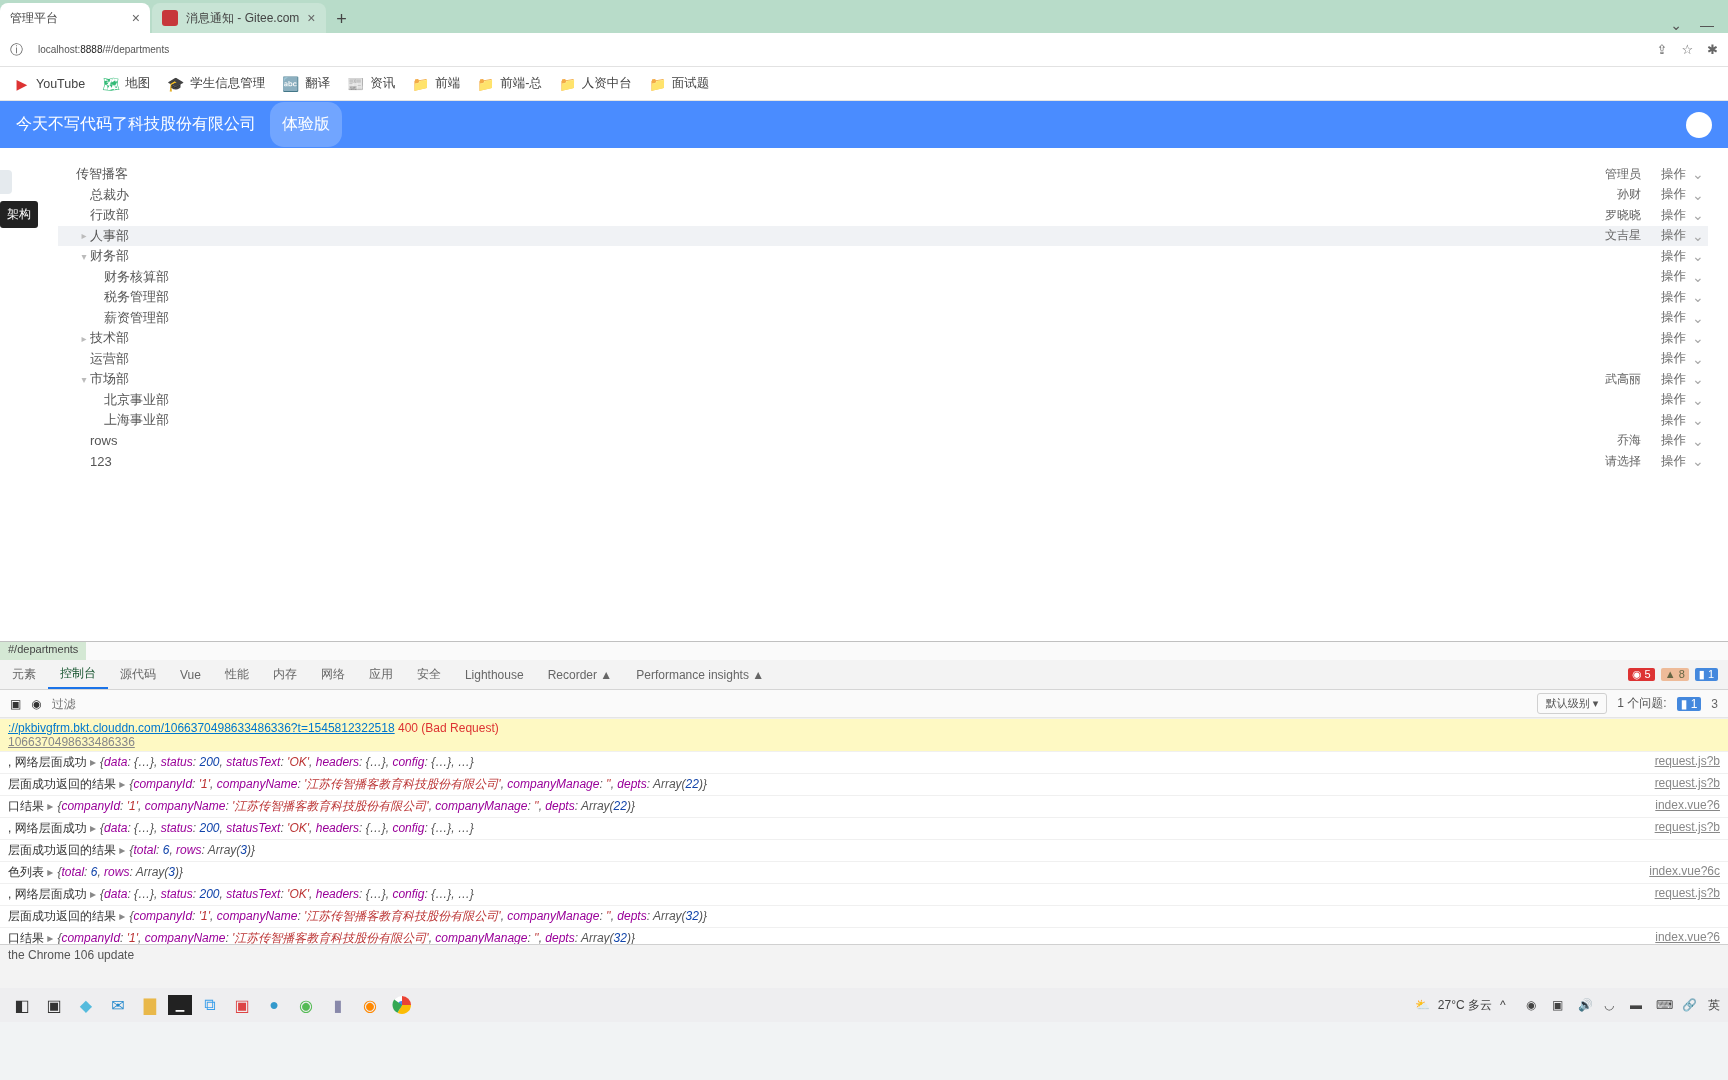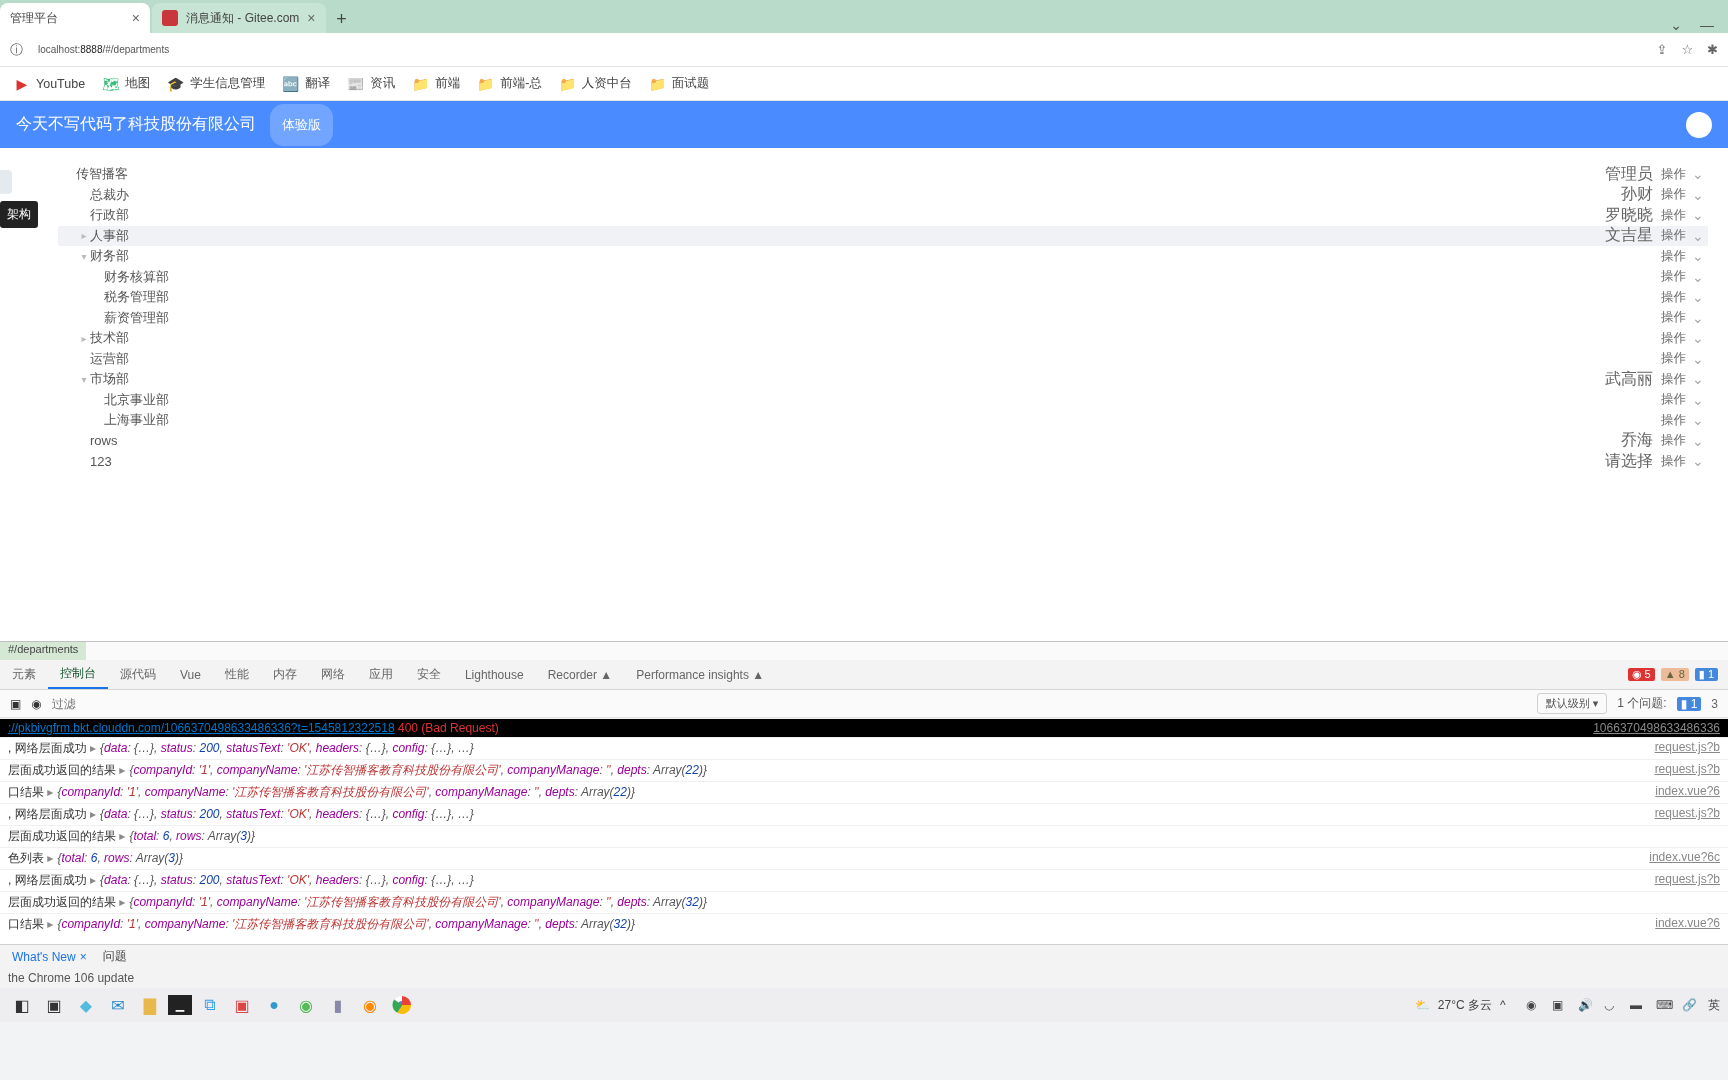--- a/index.html
+++ b/index.html
@@ -29,54 +29,54 @@
 .ic-yt { color: #d33; }
 .ic-map { color: #3b7; }
 .ic-hat { color: #3a8; }
 .ic-trans { color: #58d; }
 .ic-news { color: #3a8; }
 .ic-folder { color: #f3c95e; }
 
 
 .apphdr { height: 47px; background: #4a8cff; display: flex; align-items: center; padding: 0 16px; color: #fff; gap: 14px; }
 .apphdr .title { font-size: 16px; }
-.apphdr .badge { background: rgba(255,255,255,.22); border-radius: 14px; padding: 12px 12px; font-size: 13px; }
+.apphdr .badge { background: rgba(255,255,255,.22); border-radius: 14px; padding: 12px 12px; font-size: 16px; }
 .apphdr .avatar { margin-left: auto; width: 26px; height: 26px; border-radius: 50%; background: #fff; }
 
 
 .main { background: #fff; height: 493px; position: relative; padding-top: 16px; }
 .side-btn { position: absolute; left: 0; top: 53px; background: #222; color: #fff; font-size: 12px; padding: 5px 7px; border-radius: 3px; }
 .side-stub { position: absolute; left: 0; top: 22px; width: 12px; height: 24px; background: #e5eaee; border-radius: 0 4px 4px 0; }
 .tree { margin-left: 58px; margin-right: 20px; }
 .row { display: flex; align-items: center; height: 20.5px; font-size: 13px; color: #555; }
 .row.selected { background: #f0f2f5; }
 .row .expand { width: 12px; color: #bbb; font-size: 10px; text-align: center; }
 .row .label { flex: 1; }
-.row .owner { color: #666; font-size: 16px; margin-right: 8px; }
+.row .owner { color: #666; font-size: 12px; margin-right: 20px; }
 .row .act { color: #666; font-size: 12.5px; margin-right: 6px; text-align: right; }
 .row .chev { color: #aaa; font-size: 14px; width: 16px; }
 
 
 .dev { background: #fafafa; height: 303px; border-top: 1px solid #c0c0c0; display: flex; flex-direction: column; font-family: Menlo, Consolas, monospace; font-size: 12px; }
 .dev-tabs { height: 30px; display: flex; align-items: center; border-bottom: 1px solid #d5d5d5; background: #f3f3f3; }
 .dev-file { height: 18px; display: flex; }
 .dev-file .ft { background: #d4e8d4; padding: 1px 8px; font-size: 11px; color: #444; }
 .dev-tab { padding: 0 12px; color: #666; height: 100%; display: flex; align-items: center; gap: 4px; }
 .dev-tab.active { color: #14532d; border-bottom: 2px solid #1a73e8; }
 .dev-badges { margin-left: auto; display: flex; gap: 6px; padding-right: 10px; font-size: 11px; }
 .db { padding: 0 4px; border-radius: 2px; }
 .db.err { background: #d33; color: #fff; }
 .db.warn { background: #eb9; color: #664; }
 .db.info { background: #48d; color: #fff; }
 .dev-filter { height: 28px; display: flex; align-items: center; padding: 0 10px; gap: 10px; border-bottom: 1px solid #e5e5e5; }
 .dev-filter input { border: none; background: none; outline: none; flex: 1; font-size: 12px; color: #666; }
 .dev-filter .lvl { border: 1px solid #d0d0d0; border-radius: 3px; padding: 2px 8px; font-size: 11px; color: #555; }
 .dev-log { flex: 1; overflow: hidden; background: #fff; }
 .log-line { display: flex; padding: 2px 8px; border-top: 1px solid #f0f0f0; }
-.log-line.error { background: #000000; }
+.log-line.error { background: #fef9c3; flex-direction: column; }
 .log-msg { flex: 1; }
 .log-src { color: #888; text-decoration: underline; }
 .arrow { color: #888; margin-right: 4px; }
 .cprop { color: #909; }
 .cnum { color: #14a; }
 .cstr { color: #b33; }
 .cstr2 { color: #b33; font-style: italic; }
 .cfn { color: #555; font-style: italic; }
 .cerr { color: #d33; }
 .curl { color: #07c; text-decoration: underline; }
@@ -356,24 +356,20 @@
         <span class="log-src"></span>
       </div>
       <div class="log-line">
         <span class="log-msg"><span>口结果</span> <span class="arrow">▸</span><span class="cfn">{<span class="cprop">companyId</span>: <span class="cstr">'1'</span>, <span class="cprop">companyName</span>: <span class="cstr2">'江苏传智播客教育科技股份有限公司'</span>, <span class="cprop">companyManage</span>: <span class="cstr">''</span>, <span class="cprop">depts</span>: Array(<span class="cnum">32</span>)}</span></span>
         <span class="log-src">index.vue?6</span>
       </div>
     </div>
 </div>
 
 <div class="drawer">
-  <div class="drawer-tabs">
-    <span class="dr-tab active"><span>What's New</span><span class="close">×</span></span>
-    <span class="dr-tab">问题</span>
-  </div>
   <div class="drawer-body">the Chrome 106 update</div>
 </div>
 
 <div class="taskbar">
   <span class="tico">◧</span>
   <span class="tico">▣</span>
   <span class="tico" style="color:#5bd">◆</span>
   <span class="tico" style="color:#28c">✉</span>
   <span class="tico" style="color:#e9b84a">▇</span>
   <span class="tico" style="background:#222;color:#fff;font-size:11px;width:24px;height:20px">▁</span>

